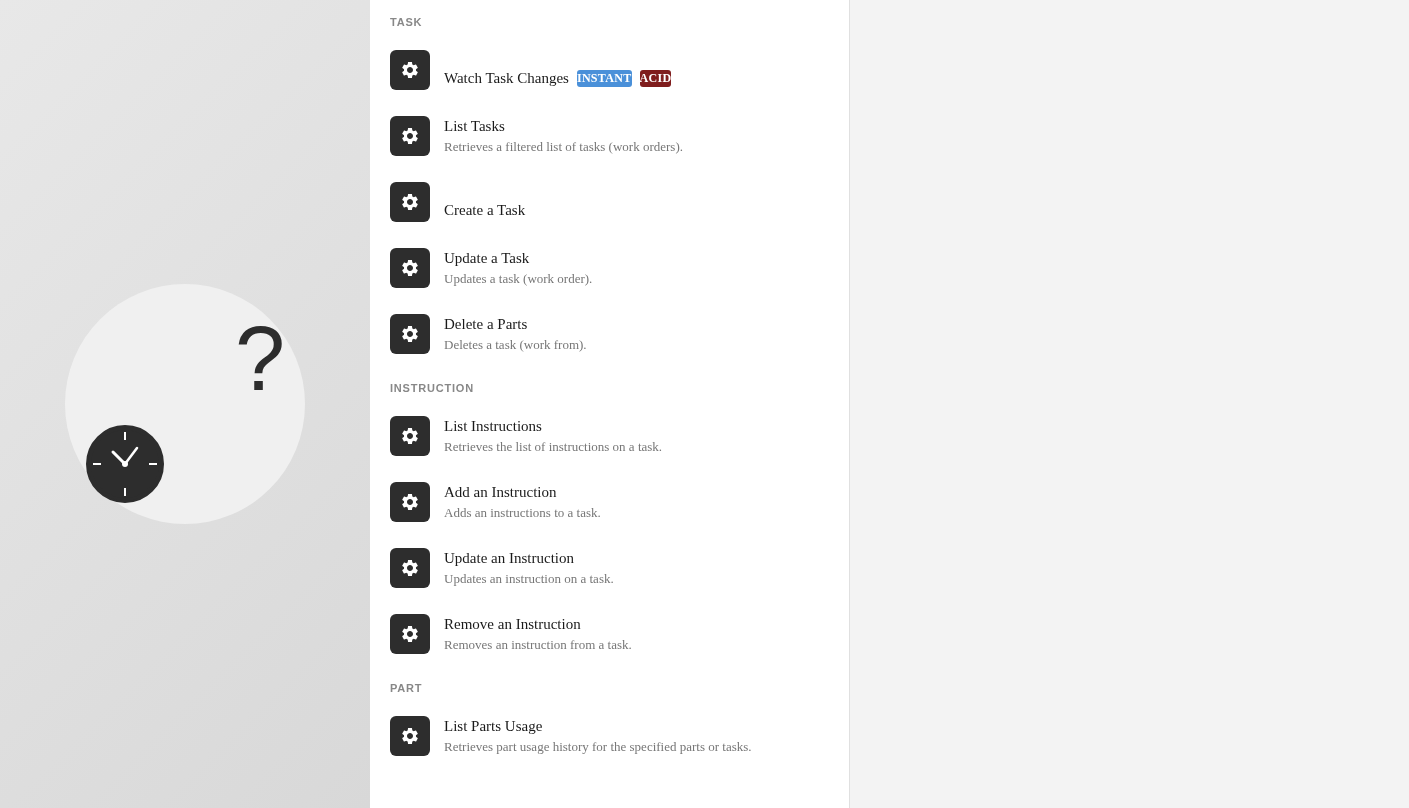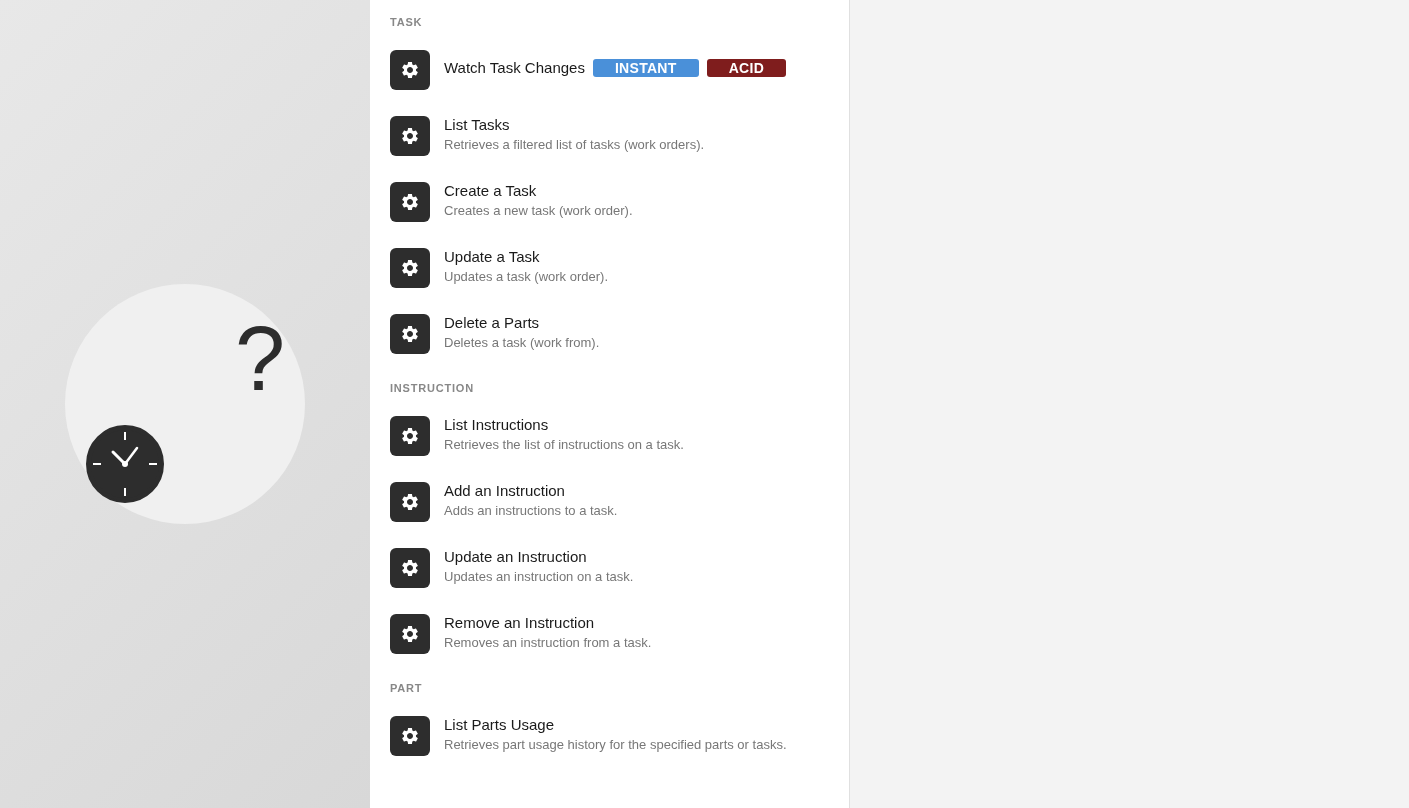--- a/index.html
+++ b/index.html
@@ -97,24 +97,25 @@
       padding: 16px 20px 8px 20px;
       font-size: 11px;
       font-weight: 600;
       color: #888888;
       letter-spacing: 0.8px;
       text-transform: uppercase;
     }
 
     .list-item {
       display: flex;
-      align-items: center;
+      align-items: flex-end;
       padding: 12px 20px;
       cursor: pointer;
       transition: background 0.15s;
+      font-family: Liberation Serif, serif;
     }
 
     .item-icon {
       width: 40px;
       height: 40px;
       background: #2d2d2d;
       border-radius: 6px;
       display: flex;
       align-items: center;
       justify-content: center;
@@ -141,23 +142,23 @@
     }
 
     .item-title {
       font-size: 15px;
       font-weight: 500;
       color: #1a1a1a;
     }
 
     .badge {
       display: inline-block;
-      padding: 1px 22px;
+      padding: 1px 0;
       border-radius: 3px;
-      font-size: 14px;
+      font-size: 12px;
       font-weight: 700;
       letter-spacing: 0.3px;
     }
 
     .badge-instant {
       background: #4a90d9;
       color: #ffffff;
     }
 
     .badge-acid {
@@ -239,21 +240,20 @@
       <div class="list-item">
         <div class="item-icon">
           <svg viewBox="0 0 24 24" xmlns="http://www.w3.org/2000/svg">
     <path d="M19.14,12.94c0.04-0.3,0.06-0.61,0.06-0.94c0-0.32-0.02-0.64-0.07-0.94l2.03-1.58c0.18-0.14,0.23-0.41,0.12-0.61 l-1.92-3.32c-0.12-0.22-0.37-0.29-0.59-0.22l-2.39,0.96c-0.5-0.38-1.03-0.7-1.62-0.94L14.4,2.81c-0.04-0.24-0.24-0.41-0.48-0.41 h-3.84c-0.24,0-0.43,0.17-0.47,0.41L9.25,5.35C8.66,5.59,8.12,5.92,7.63,6.29L5.24,5.33c-0.22-0.08-0.47,0-0.59,0.22L2.74,8.87 C2.62,9.08,2.66,9.34,2.86,9.48l2.03,1.58C4.84,11.36,4.8,11.69,4.8,12s0.02,0.64,0.07,0.94l-2.03,1.58 c-0.18,0.14-0.23,0.41-0.12,0.61l1.92,3.32c0.12,0.22,0.37,0.29,0.59,0.22l2.39-0.96c0.5,0.38,1.03,0.7,1.62,0.94l0.36,2.54 c0.05,0.24,0.24,0.41,0.48,0.41h3.84c0.24,0,0.44-0.17,0.47-0.41l0.36-2.54c0.59-0.24,1.13-0.56,1.62-0.94l2.39,0.96 c0.22,0.08,0.47,0,0.59-0.22l1.92-3.32c0.12-0.22,0.07-0.47-0.12-0.61L19.14,12.94z M12,15.6c-1.98,0-3.6-1.62-3.6-3.6 s1.62-3.6,3.6-3.6s3.6,1.62,3.6,3.6S13.98,15.6,12,15.6z"></path>
   </svg>
         </div>
         <div class="item-text">
           <div class="item-title-row">
             <span class="item-title">Create a Task</span>
           </div>
-          <div class="item-description">Creates a new task (work order).</div>
         </div>
       </div>
       <div class="list-item">
         <div class="item-icon">
           <svg viewBox="0 0 24 24" xmlns="http://www.w3.org/2000/svg">
     <path d="M19.14,12.94c0.04-0.3,0.06-0.61,0.06-0.94c0-0.32-0.02-0.64-0.07-0.94l2.03-1.58c0.18-0.14,0.23-0.41,0.12-0.61 l-1.92-3.32c-0.12-0.22-0.37-0.29-0.59-0.22l-2.39,0.96c-0.5-0.38-1.03-0.7-1.62-0.94L14.4,2.81c-0.04-0.24-0.24-0.41-0.48-0.41 h-3.84c-0.24,0-0.43,0.17-0.47,0.41L9.25,5.35C8.66,5.59,8.12,5.92,7.63,6.29L5.24,5.33c-0.22-0.08-0.47,0-0.59,0.22L2.74,8.87 C2.62,9.08,2.66,9.34,2.86,9.48l2.03,1.58C4.84,11.36,4.8,11.69,4.8,12s0.02,0.64,0.07,0.94l-2.03,1.58 c-0.18,0.14-0.23,0.41-0.12,0.61l1.92,3.32c0.12,0.22,0.37,0.29,0.59,0.22l2.39-0.96c0.5,0.38,1.03,0.7,1.62,0.94l0.36,2.54 c0.05,0.24,0.24,0.41,0.48,0.41h3.84c0.24,0,0.44-0.17,0.47-0.41l0.36-2.54c0.59-0.24,1.13-0.56,1.62-0.94l2.39,0.96 c0.22,0.08,0.47,0,0.59-0.22l1.92-3.32c0.12-0.22,0.07-0.47-0.12-0.61L19.14,12.94z M12,15.6c-1.98,0-3.6-1.62-3.6-3.6 s1.62-3.6,3.6-3.6s3.6,1.62,3.6,3.6S13.98,15.6,12,15.6z"></path>
   </svg>
         </div>
         <div class="item-text">
           <div class="item-title-row">

